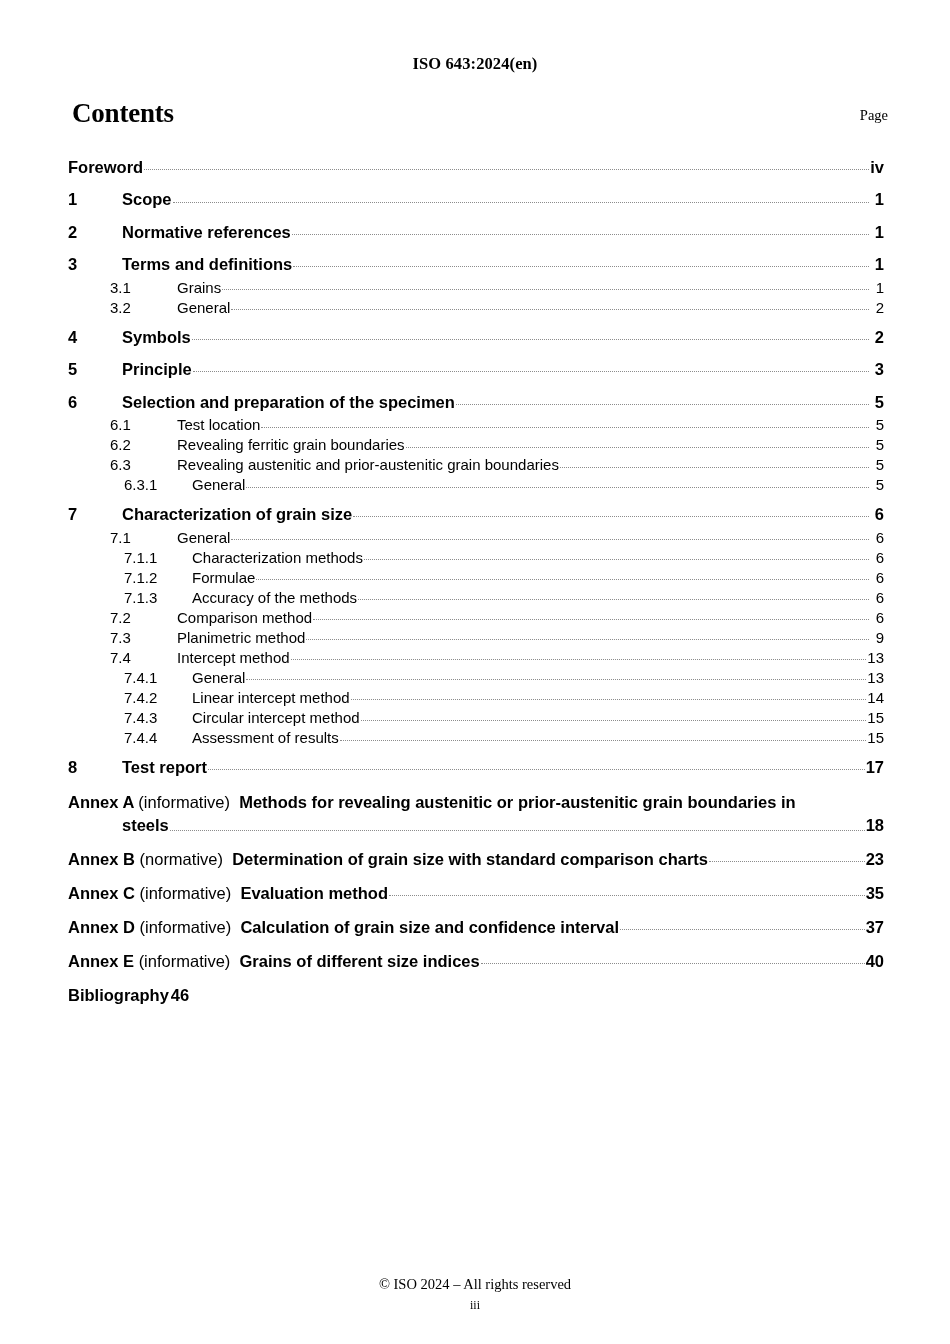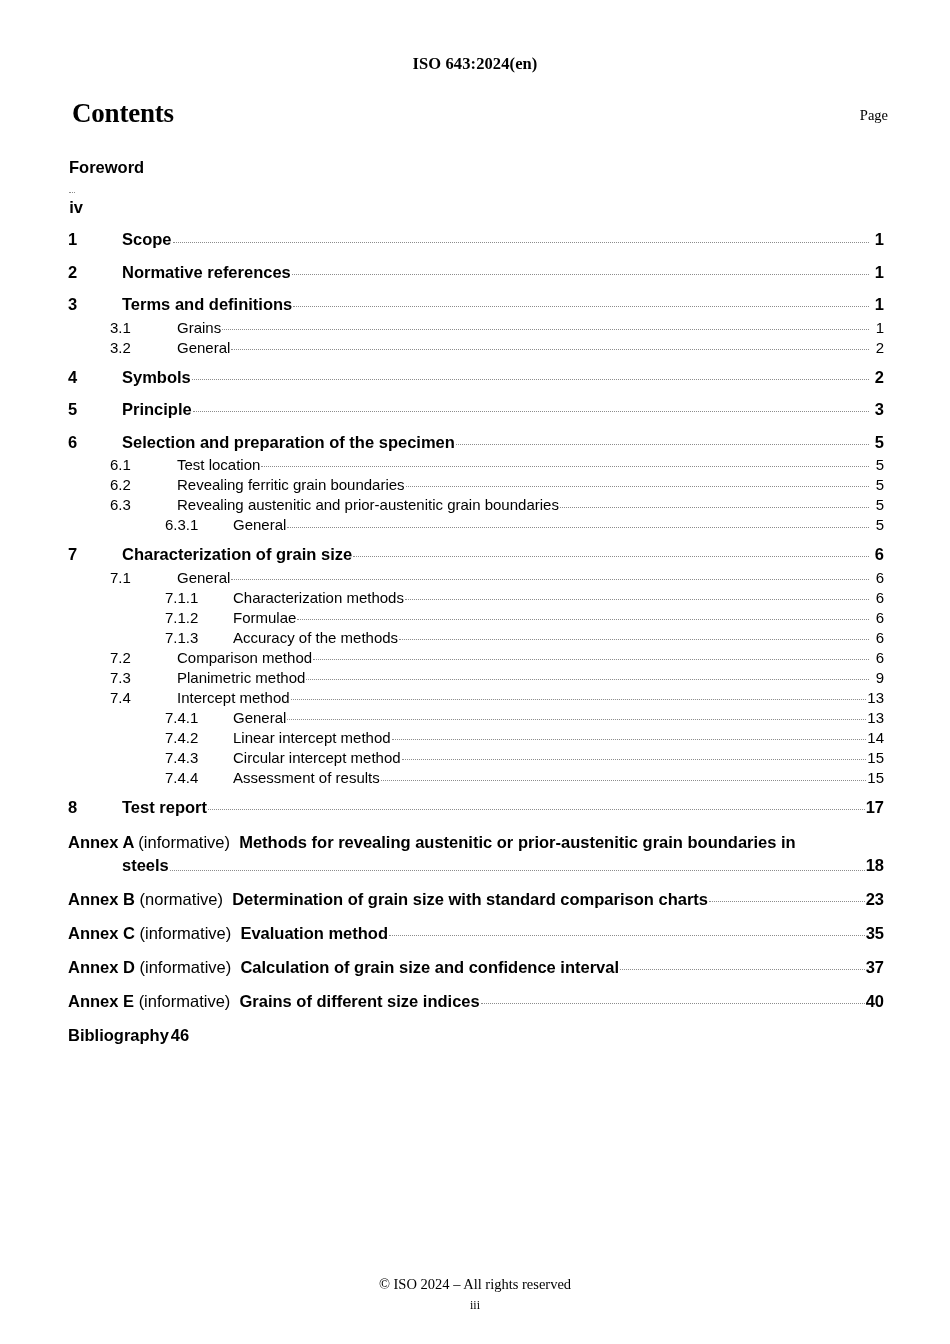--- a/index.html
+++ b/index.html
@@ -70,21 +70,21 @@
   .toc-entry {
     display: flex;
     align-items: baseline;
     width: 100%;
     font-family: "Liberation Sans", "DejaVu Sans", sans-serif;
     position: relative;
   }
 
   
   .toc-entry.lvl1      { margin-top: 9px;  }
-  .toc-entry.lvl1.first{ margin-top: 0; flex-direction: column;    }
+  .toc-entry.lvl1.first{ margin-top: 0;    }
   .toc-entry.lvl2      { margin-top: 1px;  }
   .toc-entry.lvl3      { margin-top: 1px;  }
   .toc-entry.annex     { margin-top: 11px; }
 
   .num {
     flex: 0 0 auto;
     white-space: nowrap;
   }
   .label {
     flex: 0 0 auto;
@@ -135,21 +135,21 @@
   }
 
   
   .lvl3 {
     font-size: 15px;
     font-weight: normal;
     line-height: 1.27;
   }
   .lvl3 .num {
     width: 68px;
-    margin-left: 97px;
+    margin-left: 56px;
   }
 
   
   .annex {
     font-size: 16.5px;
     line-height: 1.4;
     display: block;
     font-family: "Liberation Sans", "DejaVu Sans", sans-serif;
   }
   .annex-inner {

